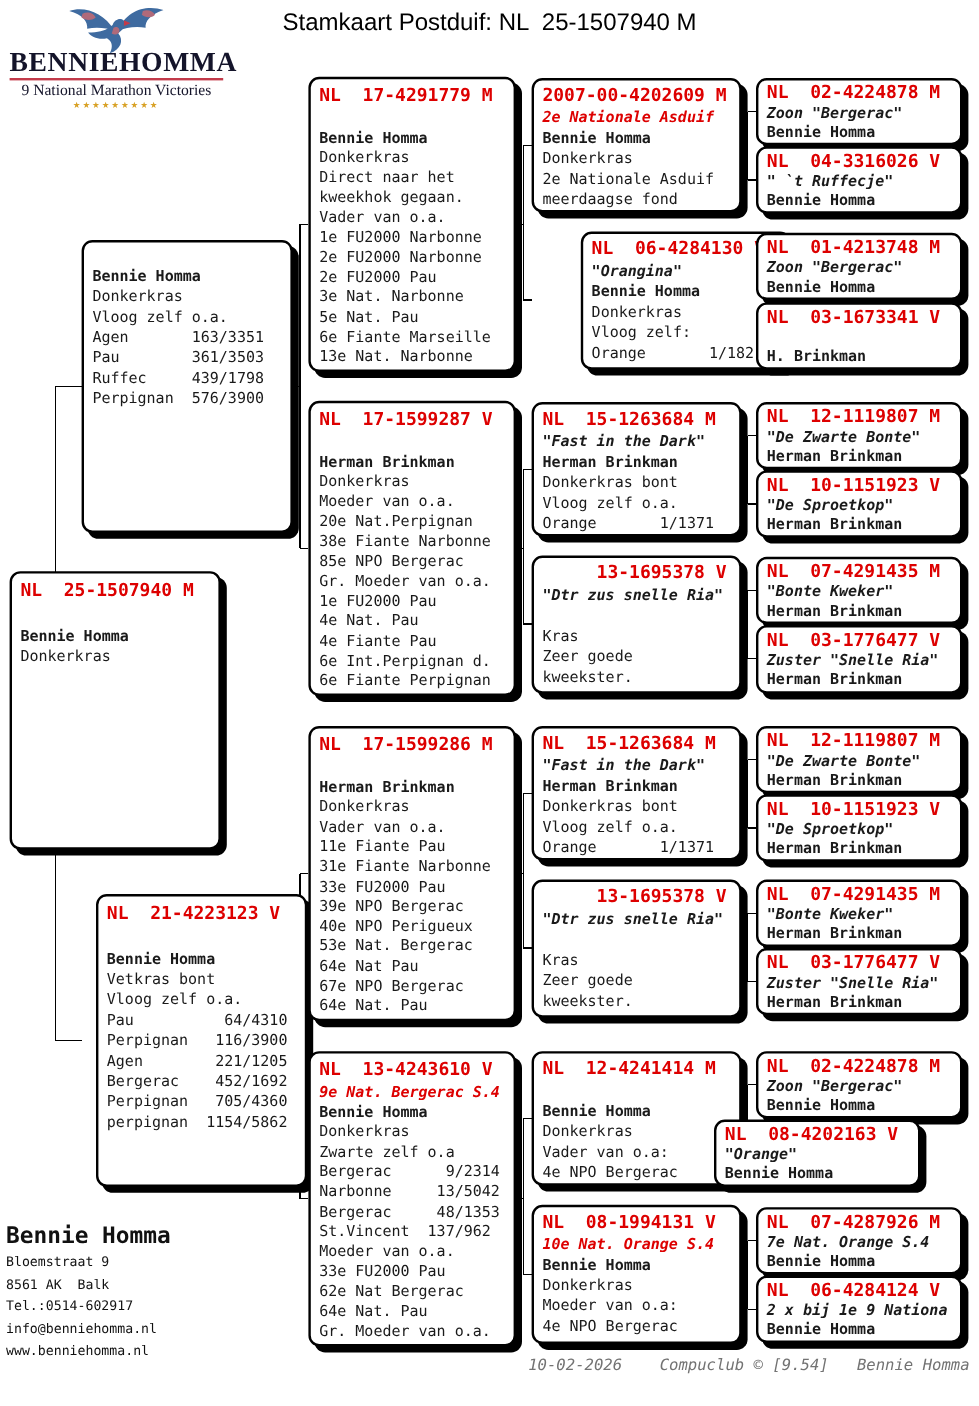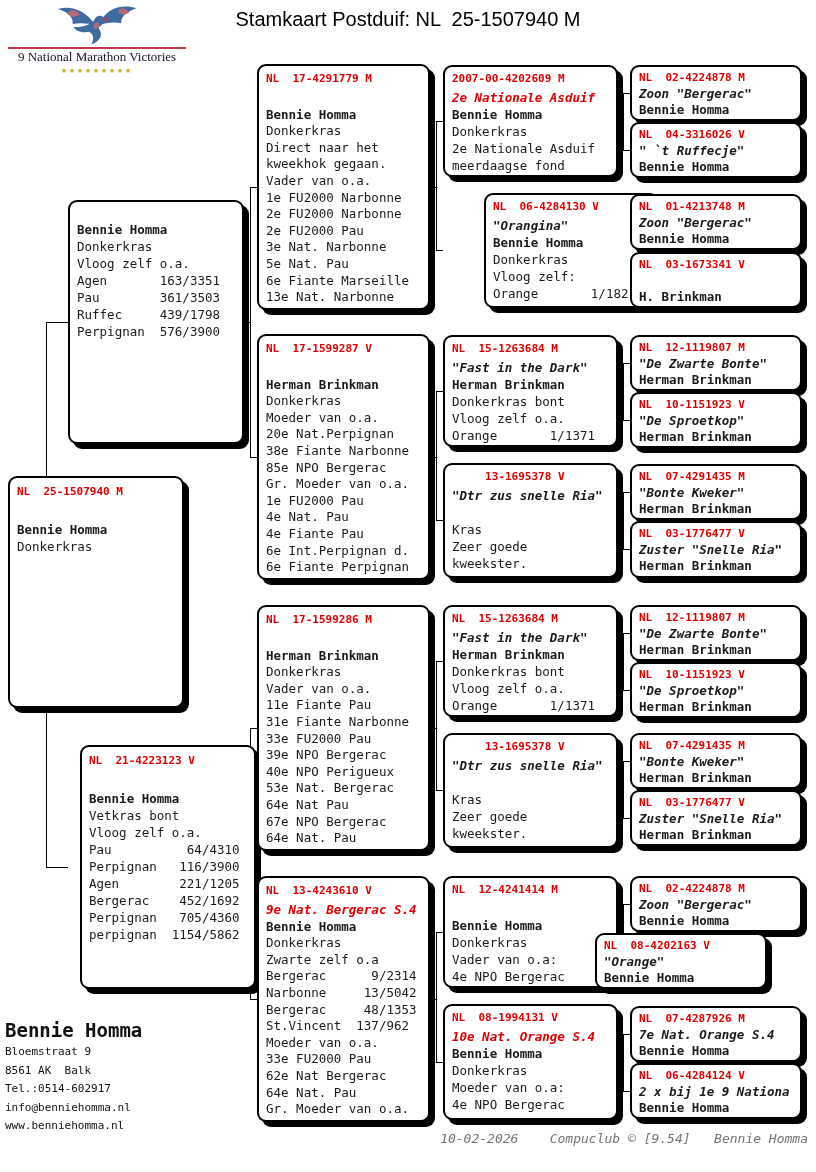--- a/index.html
+++ b/index.html
@@ -24,21 +24,21 @@
   .logo-tag{font-family:"Liberation Serif",serif;font-size:13px;color:#14142a;text-align:center;margin-top:1px;line-height:14px;}
   .logo-stars{text-align:center;color:var(--logo-gold,#d8a125);font-size:10px;letter-spacing:2px;line-height:11px;}
   
   .connectors{position:absolute;left:0;top:0;z-index:0;}
   
   .box{
     position:absolute;background:#fff;border:2px solid #000;border-radius:9px;
     box-shadow:5px 5px 0 #000;box-sizing:border-box;overflow:hidden;
     padding:2px 0 0 7px;z-index:2;color:#1a1a1a;
   }
-  .ring{font-weight:bold;color:var(--ring-red,#dd0000);font-size:11px;white-space:pre;}
+  .ring{font-weight:bold;color:var(--ring-red,#dd0000);font-size:15px;white-space:pre;}
   .col1 .ring{line-height:24px;}
   .col2 .ring{line-height:22px;}
   .col3 .ring{line-height:20px;}
   .col4 .ring{line-height:17px;}
   .bline{font-size:12.5px;white-space:pre;}
   .col1 .bline{line-height:17px;}
   .col2 .bline{line-height:16.6px;}
   .col3 .bline{line-height:17px;}
   .col4 .bline{line-height:16px;}
   .s-b{font-weight:bold;}
@@ -78,20 +78,24 @@
 <div class="logo">
   <svg class="dove" viewBox="0 0 120 56">
     <path d="M58 30 C46 10 26 4 10 9 C24 13 30 20 29 28 C38 26 50 27 58 30 Z" fill="var(--logo-blue,#3f6ba0)"></path>
     <path d="M62 30 C70 8 92 2 110 8 C96 13 90 20 91 27 C80 25 70 27 62 30 Z" fill="var(--logo-blue,#3f6ba0)"></path>
     <path d="M24 12 C29 9 36 11 38 16 C33 20 27 19 23 16 Z" fill="var(--logo-rose,#b06a7a)"></path>
     <path d="M88 9 C93 7 99 9 101 13 C97 17 90 16 87 13 Z" fill="var(--logo-rose,#b06a7a)"></path>
     <path d="M56 24 C58 16 69 15 69 23 C69 27 65 30 62 33 C68 40 65 50 53 54 C57 46 55 41 50 38 C42 40 33 37 30 32 C40 32 48 30 52 27 Z" fill="var(--logo-blue,#3f6ba0)"></path>
     <path d="M57 27 C60 25 64 27 63 31 C62 34 58 35 55 33 Z" fill="var(--logo-rose,#b06a7a)"></path>
     <path d="M68 19 L75 22 L68 25 Z" fill="var(--logo-underline,#c23a4a)"></path>
   </svg>
+  <div class="logo-name">
+    <span>BENNIE</span>
+    <span>HOMMA</span>
+  </div>
   <div class="logo-rule"></div>
   <div class="logo-tag">9 National Marathon Victories</div>
   <div class="logo-stars">★★★★★★★★★</div>
 </div>
 
 <div class="title">Stamkaart Postduif: NL  25-1507940 M</div>
 
 <div id="tree">
     <div class="box col1" style="left: 8px; top: 476px; width: 176px; height: 232px;">
       <div class="ring">NL  25-1507940 M</div>

